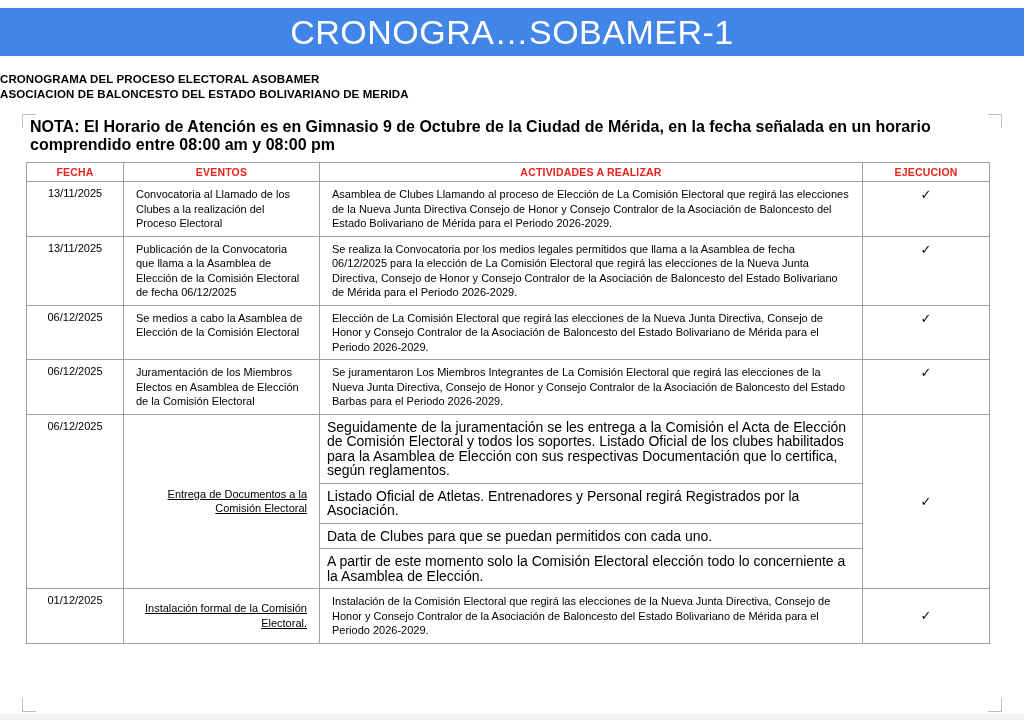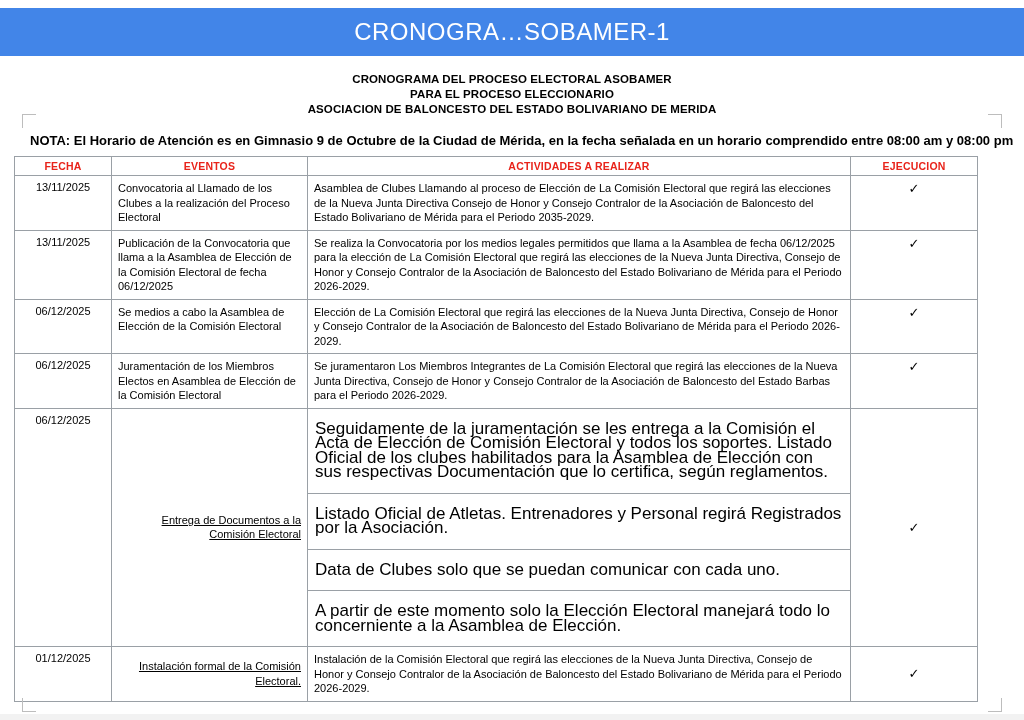--- a/index.html
+++ b/index.html
@@ -20,21 +20,21 @@
     position: absolute;
     left: 0; top: 8px;
     width: 1024px; height: 48px;
     background: #4285e8;
     display: flex;
     align-items: center;
     justify-content: center;
   }
   .titlebar .title {
     color: #ffffff;
-    font-size: 24px;
+    font-size: 34px;
     font-weight: 400;
     letter-spacing: 0.5px;
     white-space: nowrap;
   }
   
   .sheet {
     position: absolute;
     left: 0; top: 56px;
     width: 1024px;
     height: 664px;
@@ -47,43 +47,43 @@
     border-color: #bdbdbd;
     border-style: solid;
   }
   .crop.tl { left: 22px; top: 58px; border-width: 1px 0 0 1px; }
   .crop.tr { right: 22px; top: 58px; border-width: 1px 1px 0 0; }
   .crop.bl { left: 22px; bottom: 8px; border-width: 0 0 1px 1px; }
   .crop.br { right: 22px; bottom: 8px; border-width: 0 1px 1px 0; }
 
   .doc-head {
     margin-top: 16px;
-    text-align: center;
+    text-align: left;
     font-size: 11.5px;
     font-weight: bold;
     color: #000;
     line-height: 15px;
     letter-spacing: 0.1px;
   }
   .nota {
     margin: 16px 0 8px 30px;
-    font-size: 13px;
+    font-size: 16px;
     font-weight: bold;
     color: #000;
   }
   table.cron {
     border-collapse: collapse;
-    margin-left: 14px;
+    margin-left: 26px;
     width: 963px;
     table-layout: fixed;
   }
   table.cron th, table.cron td {
     border: 1px solid #9aa0a6;
     vertical-align: top;
-    padding: 5px 6px;
+    padding: 5px 12px;
   }
   table.cron thead th {
     color: #e8231a;
     font-size: 10.5px;
     font-weight: bold;
     text-align: center;
     padding: 3px 4px;
     vertical-align: middle;
     letter-spacing: 0.2px;
   }
@@ -116,23 +116,23 @@
   }
   td.act.nested { padding: 0; }
   table.sub {
     border-collapse: collapse;
     width: 100%;
     table-layout: fixed;
   }
   table.sub td {
     border: 0;
     border-bottom: 1px solid #9aa0a6;
-    font-size: 17px;
+    font-size: 14px;
     line-height: 14.5px;
-    padding: 13px 7px;
+    padding: 5px 7px;
     color: #000;
     vertical-align: top;
   }
   table.sub tr:last-child td { border-bottom: 0; }
   td.ejec {
     text-align: center;
     vertical-align: bottom;
     font-size: 13px;
     color: #000;
     padding-bottom: 6px;
@@ -154,21 +154,20 @@
     <span class="title">CRONOGRA…SOBAMER-1</span>
   </div>
 
   <div class="sheet">
 
     <div class="crop tl"></div>
     <div class="crop tr"></div>
 
     <div class="doc-head">
       <div>CRONOGRAMA DEL PROCESO ELECTORAL ASOBAMER</div>
-      <div>PARA EL PROCESO ELECCIONARIO</div>
       <div>ASOCIACION DE BALONCESTO DEL ESTADO BOLIVARIANO DE MERIDA</div>
     </div>
 
     <div class="nota">NOTA: El Horario de Atención es en Gimnasio 9 de Octubre de la Ciudad de Mérida, en la fecha señalada en un horario comprendido entre 08:00 am y 08:00 pm</div>
 
     <table class="cron">
       <colgroup>
         <col class="c-fecha">
         <col class="c-evento">
         <col class="c-act">
@@ -179,21 +178,21 @@
           <th>FECHA</th>
           <th>EVENTOS</th>
           <th>ACTIVIDADES A REALIZAR</th>
           <th>EJECUCION</th>
         </tr>
       </thead>
       <tbody>
         <tr>
           <td class="fecha">13/11/2025</td>
           <td class="evento">Convocatoria al Llamado de los Clubes a la realización del Proceso Electoral</td>
-          <td class="act">Asamblea de Clubes Llamando al proceso de Elección de La Comisión Electoral que regirá las elecciones de la Nueva Junta Directiva Consejo de Honor y Consejo Contralor de la Asociación de Baloncesto del Estado Bolivariano de Mérida para el Periodo 2035-2029.</td>
+          <td class="act">Asamblea de Clubes Llamando al proceso de Elección de La Comisión Electoral que regirá las elecciones de la Nueva Junta Directiva Consejo de Honor y Consejo Contralor de la Asociación de Baloncesto del Estado Bolivariano de Mérida para el Periodo 2026-2029.</td>
           <td class="ejec">✓</td>
         </tr>
         <tr>
           <td class="fecha">13/11/2025</td>
           <td class="evento">Publicación de la Convocatoria que llama a la Asamblea de Elección de la Comisión Electoral de fecha 06/12/2025</td>
           <td class="act">Se realiza la Convocatoria por los medios legales permitidos que llama a la Asamblea de fecha 06/12/2025 para la elección de La Comisión Electoral que regirá las elecciones de la Nueva Junta Directiva, Consejo de Honor y Consejo Contralor de la Asociación de Baloncesto del Estado Bolivariano de Mérida para el Periodo 2026-2029.</td>
           <td class="ejec">✓</td>
         </tr>
         <tr>
           <td class="fecha">06/12/2025</td>
@@ -213,24 +212,24 @@
           <td class="act nested">
             <table class="sub">
               <tbody>
                   <tr>
                 <td>Seguidamente de la juramentación se les entrega a la Comisión el Acta de Elección de Comisión Electoral y todos los soportes. Listado Oficial de los clubes habilitados para la Asamblea de Elección con sus respectivas Documentación que lo certifica, según reglamentos.</td>
               </tr>
               <tr>
                 <td>Listado Oficial de Atletas. Entrenadores y Personal regirá Registrados por la Asociación.</td>
               </tr>
               <tr>
-                <td>Data de Clubes solo que se puedan comunicar con cada uno.</td>
+                <td>Data de Clubes para que se puedan permitidos con cada uno.</td>
               </tr>
               <tr>
-                <td>A partir de este momento solo la Elección Electoral manejará todo lo concerniente a la Asamblea de Elección.</td>
+                <td>A partir de este momento solo la Comisión Electoral elección todo lo concerniente a la Asamblea de Elección.</td>
               </tr>
             </tbody>
               </table>
           </td>
           <td class="ejec mid">✓</td>
         </tr>
         <tr>
           <td class="fecha">01/12/2025</td>
           <td class="evento center">Instalación formal de la Comisión Electoral.</td>
           <td class="act">Instalación de la Comisión Electoral que regirá las elecciones de la Nueva Junta Directiva, Consejo de Honor y Consejo Contralor de la Asociación de Baloncesto del Estado Bolivariano de Mérida para el Periodo 2026-2029.</td>

